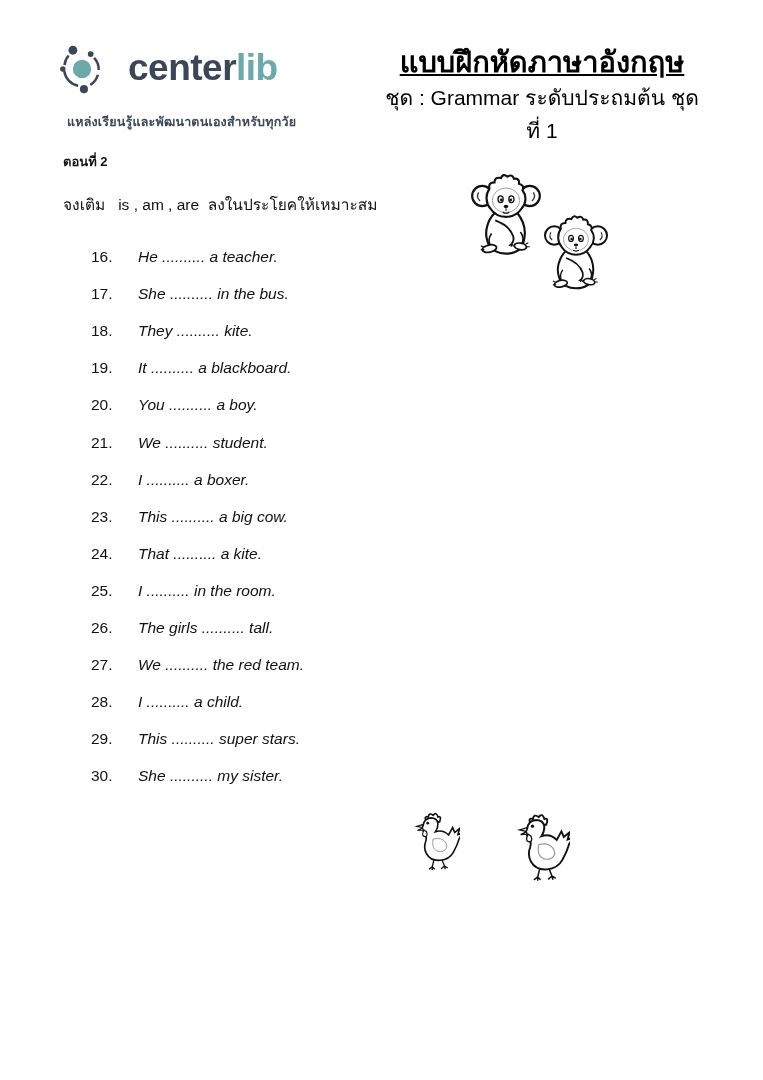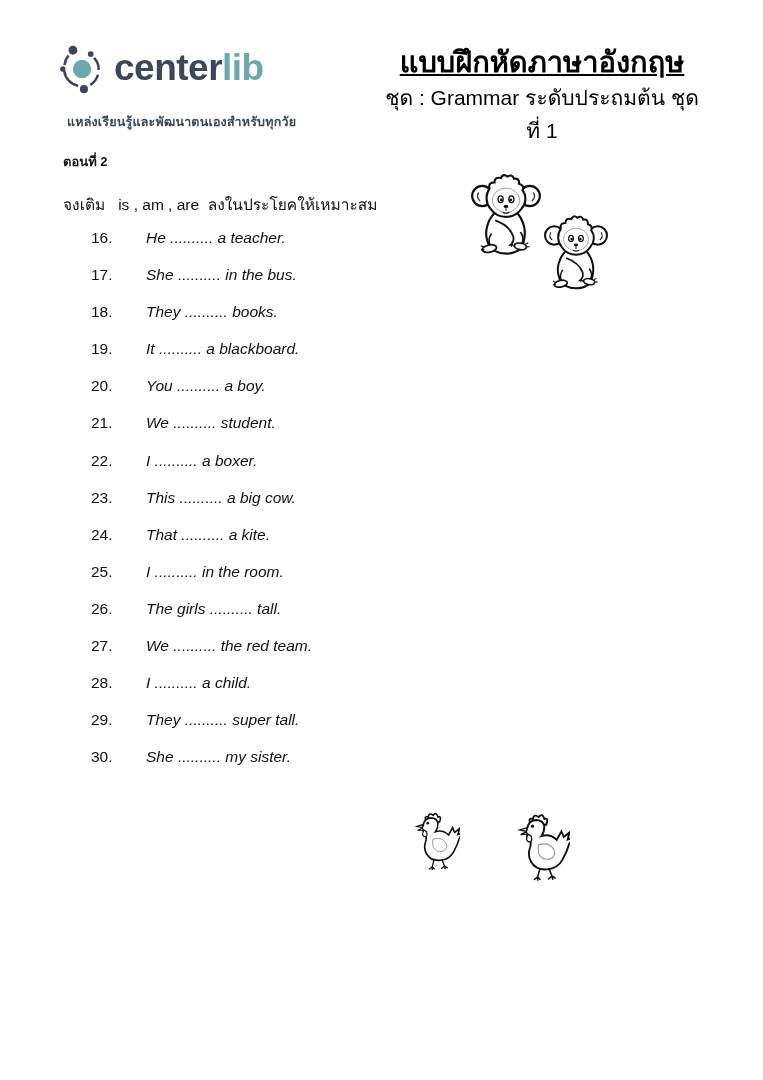--- a/index.html
+++ b/index.html
@@ -9,32 +9,32 @@
     background:#ffffff;
     margin:0 auto;
     font-family:"Liberation Sans","DejaVu Sans",sans-serif;
     color:#111;
     overflow:hidden;
   }
   
   .logo-block{position:absolute;left:58px;top:40px;}
   .logo-row{display:flex;align-items:center;}
   .logo-mark{width:50px;height:56px;flex:0 0 auto;}
-  .brand{font-size:37px;font-weight:700;letter-spacing:-0.5px;margin-left:6px;line-height:50px;}
+  .brand{font-size:37px;font-weight:700;letter-spacing:-0.5px;margin-left:20px;line-height:50px;}
   .brand .b1{color:#3b4656;}
   .brand .b2{color:#6da9ab;}
   .tagline{margin-top:16px;padding-left:9px;font-size:12.5px;font-weight:600;color:#3b4656;letter-spacing:0.2px;}
   .title-block{position:absolute;left:383px;top:44px;width:318px;text-align:center;color:#000;}
   .doc-title{font-size:29px;font-weight:700;line-height:1.25;text-decoration:underline;}
   .doc-subtitle{font-size:21px;font-weight:400;margin-top:1px;}
   
   .section-title{position:absolute;left:63px;top:151px;font-size:13px;font-weight:700;}
   .instructions{position:absolute;left:63px;top:192px;font-size:15.5px;white-space:pre-wrap;}
   .items{position:absolute;left:91px;top:229px;width:420px;}
-  .item-row{display:flex;height:37.1px;align-items:flex-start;font-size:15.5px;gap:8px;}
+  .item-row{display:flex;height:37.1px;align-items:flex-end;font-size:15.5px;}
   .item-num{width:47px;flex:0 0 auto;}
   .item-text{flex:1;font-style:italic;}
   
   .clipart{position:absolute;}
   .monkey-1{left:470px;top:167px;width:72px;height:94px;}
   .monkey-2{left:543px;top:209px;width:66px;height:86px;}
   .chicken-1{left:411px;top:812px;width:49px;height:59px;}
   .chicken-2{left:513px;top:813px;width:57px;height:69px;}
   .defs-hidden{position:absolute;width:0;height:0;overflow:hidden;}
 </style>
@@ -136,21 +136,21 @@
     <div class="item-row">
       <span class="item-num">16.</span>
       <span class="item-text">He .......... a teacher.</span>
     </div>
     <div class="item-row">
       <span class="item-num">17.</span>
       <span class="item-text">She .......... in the bus.</span>
     </div>
     <div class="item-row">
       <span class="item-num">18.</span>
-      <span class="item-text">They .......... books.</span>
+      <span class="item-text">They .......... kite.</span>
     </div>
     <div class="item-row">
       <span class="item-num">19.</span>
       <span class="item-text">It .......... a blackboard.</span>
     </div>
     <div class="item-row">
       <span class="item-num">20.</span>
       <span class="item-text">You .......... a boy.</span>
     </div>
     <div class="item-row">
@@ -180,21 +180,21 @@
     <div class="item-row">
       <span class="item-num">27.</span>
       <span class="item-text">We .......... the red team.</span>
     </div>
     <div class="item-row">
       <span class="item-num">28.</span>
       <span class="item-text">I .......... a child.</span>
     </div>
     <div class="item-row">
       <span class="item-num">29.</span>
-      <span class="item-text">They .......... super tall.</span>
+      <span class="item-text">This .......... super stars.</span>
     </div>
     <div class="item-row">
       <span class="item-num">30.</span>
       <span class="item-text">She .......... my sister.</span>
     </div>
   </div>
 
   <svg class="clipart chicken-1" viewBox="0 0 60 72">
       <use href="#sym-chicken"></use>
     </svg>

